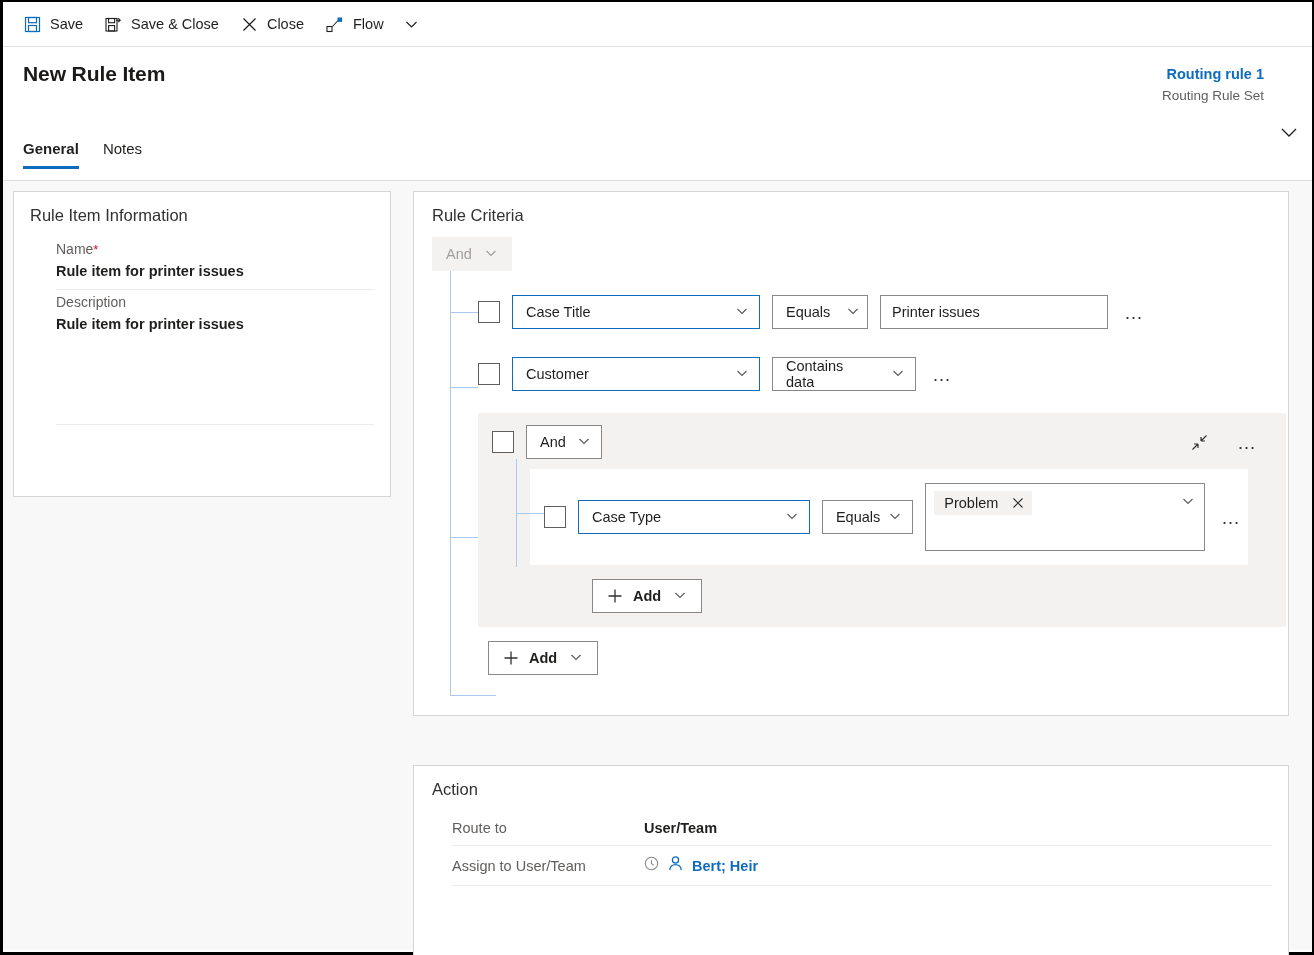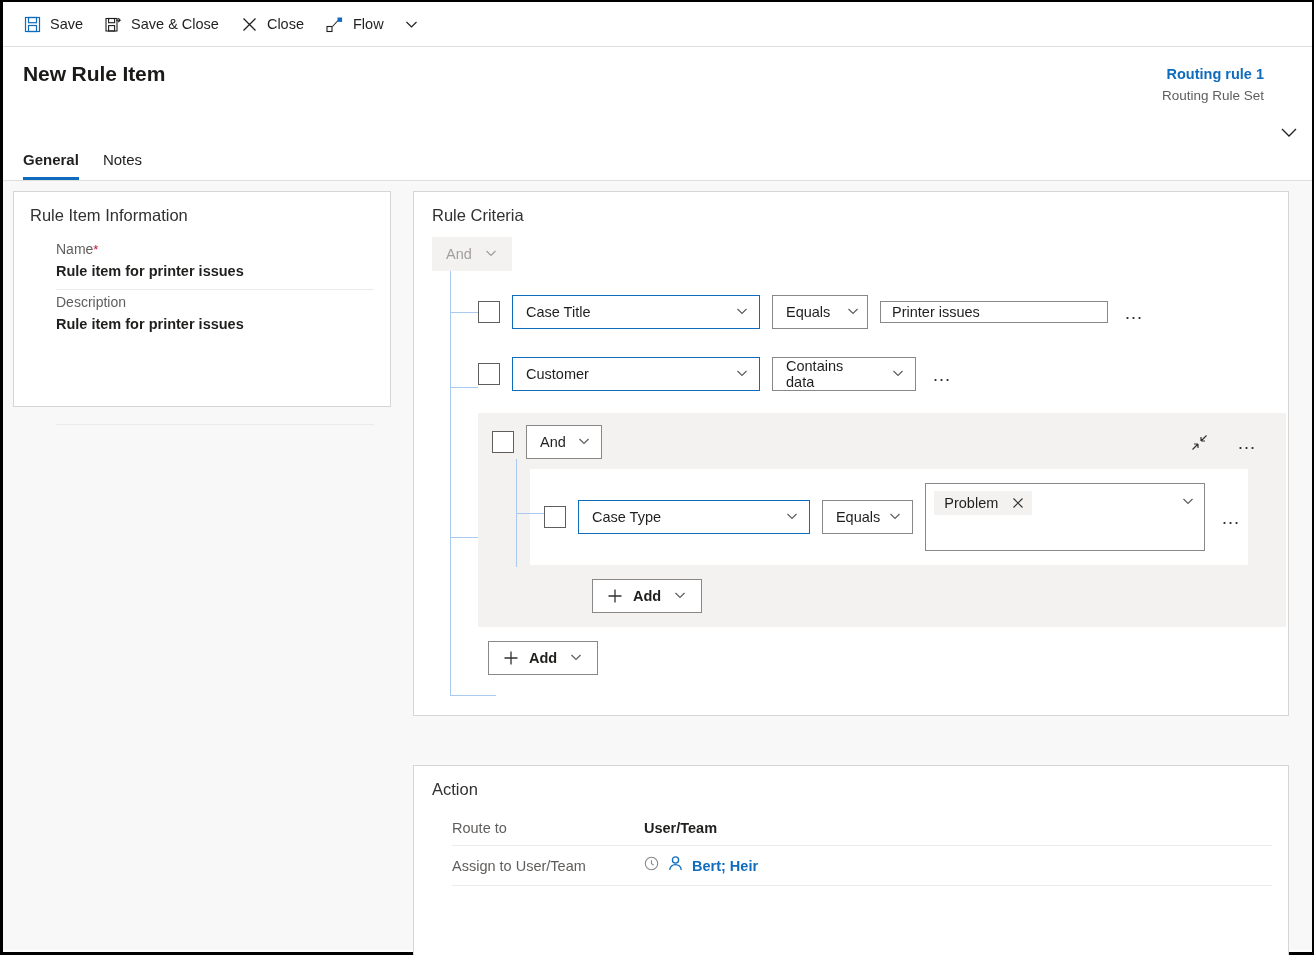--- a/index.html
+++ b/index.html
@@ -75,21 +75,21 @@
     margin-top: 2px;
   }
   .header-chevron {
     position: absolute;
     right: 12px; top: 74px;
     cursor: pointer;
     color: #201f1e;
   }
   .tabs {
     position: absolute;
-    left: 20px; bottom: 0;
+    left: 20px; bottom: 11px;
     display: flex;
     gap: 24px;
   }
   .tab {
     position: relative;
     font-size: 15px;
     padding-bottom: 12px;
     color: #201f1e;
     cursor: pointer;
   }
@@ -112,21 +112,21 @@
 
   .panel {
     background: #fff;
     border: 1px solid #d6d6d6;
   }
 
   
   .left-panel {
     position: absolute;
     left: 10px; top: 10px;
-    width: 378px; height: 216px;
+    width: 378px; height: 306px;
     padding: 14px 16px;
   }
   .panel-title {
     font-size: 16.5px;
     color: #323130;
     margin: 0 0 12px 0;
     font-weight: normal;
   }
   .field { padding: 0 0 0 26px; }
   .field-label {
@@ -211,21 +211,21 @@
   }
   .ddl.blue { border: 1px solid #0f6cbd; }
   .ddl .cv { margin-left: 16px; color: #605e5c; }
 
   .attr { width: 248px; }
   .op   { width: 96px; }
   .op.wide { width: 144px; }
   .op.narrow { width: 92px; }
 
   .txtbox {
-    height: 22px;
+    height: 34px;
     width: 228px;
     border: 1px solid #8a8886;
     background: #fff;
     font-size: 14.5px;
     color: #201f1e;
     display: flex;
     align-items: center;
     padding: 0 11px;
     cursor: text;
   }

